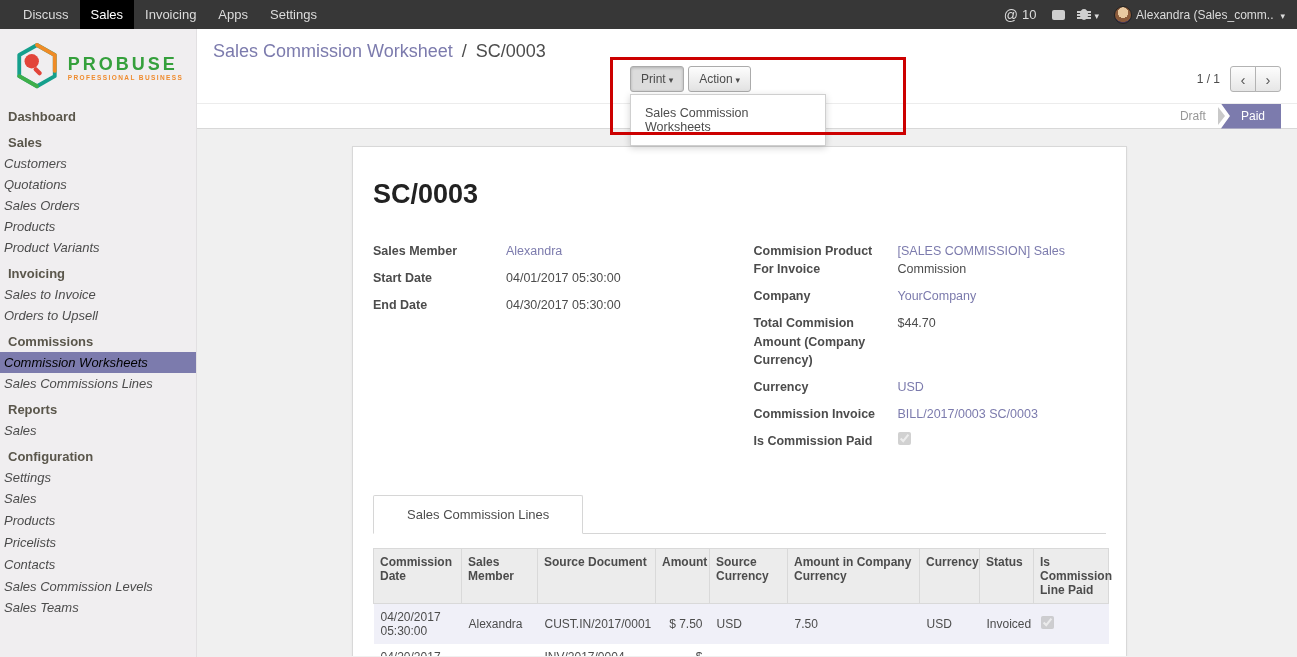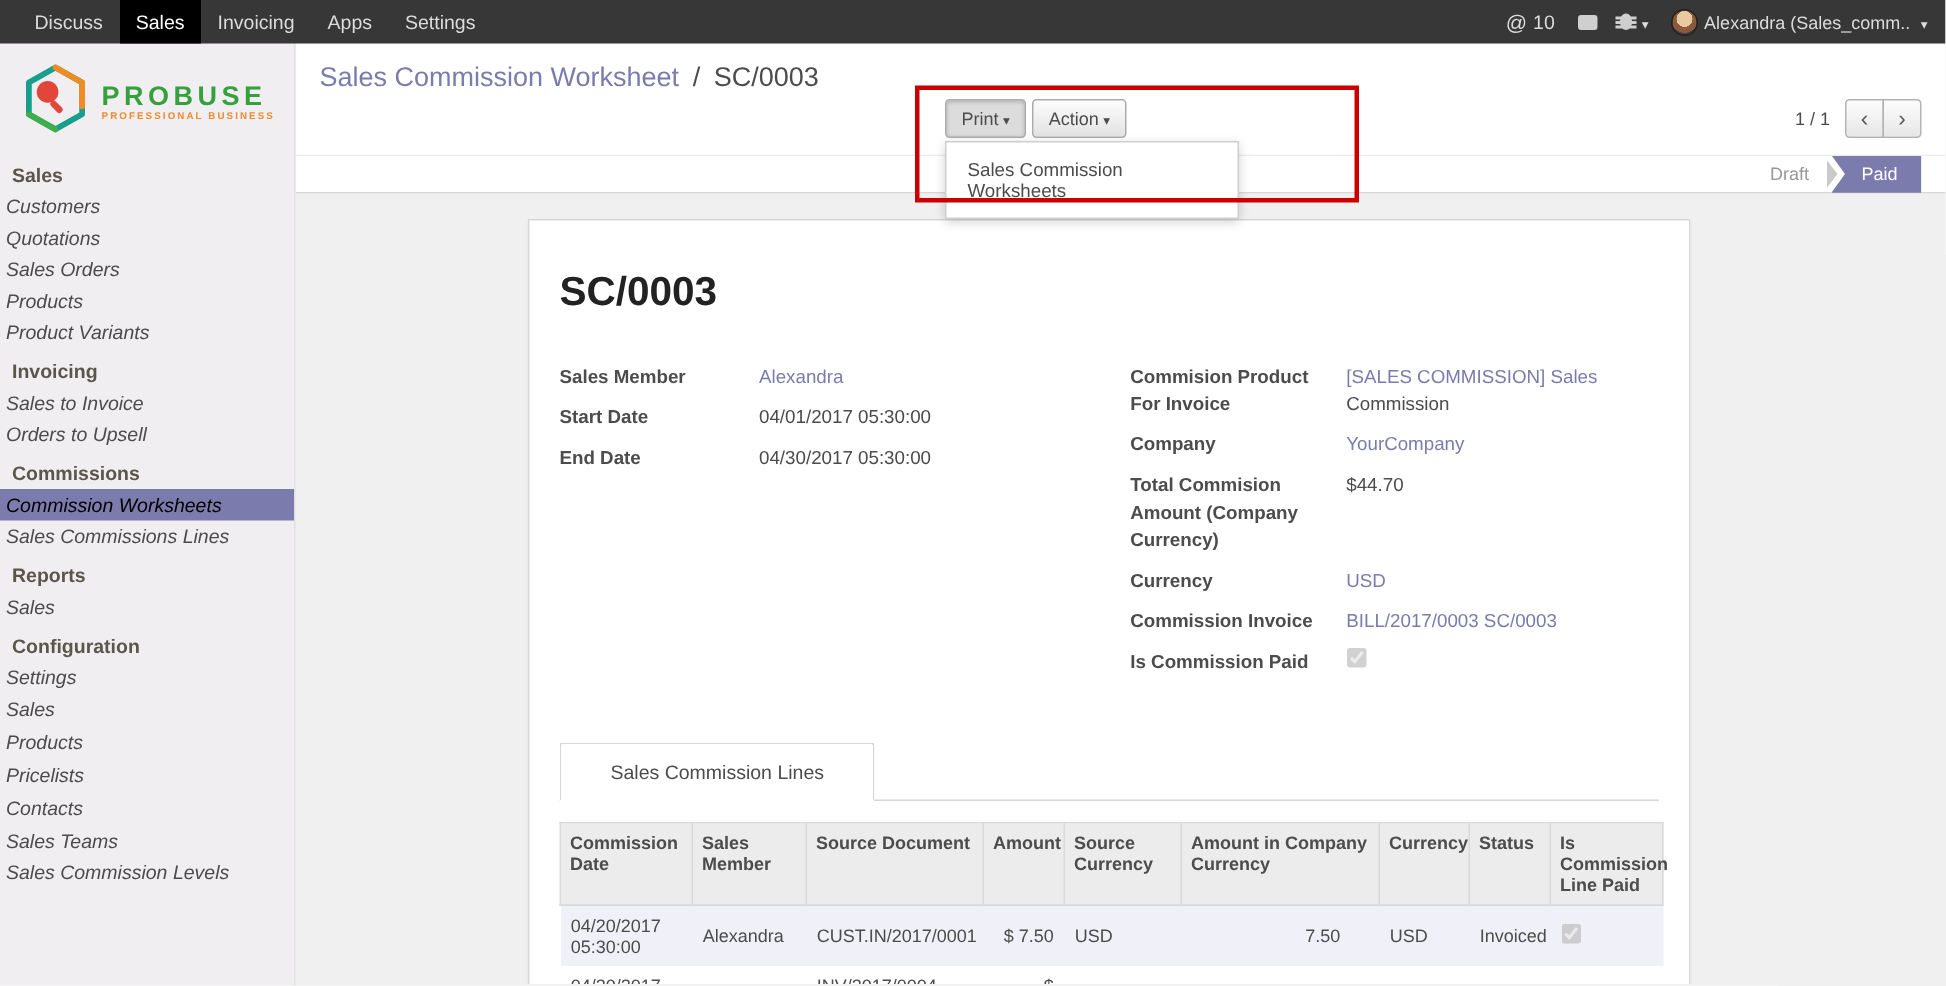--- a/index.html
+++ b/index.html
@@ -76,21 +76,21 @@
   .tabs { margin-top:36px; border-bottom:1px solid #d6d6d6; }
   .tab { display:inline-block; padding:11px 33px; border:1px solid #d6d6d6; border-bottom:1px solid #fff; border-radius:2px 2px 0 0; margin-bottom:-1px; background:#fff; font-size:13px; cursor:pointer; }
 
   table.lines { width:100%; border-collapse:collapse; table-layout:fixed; margin-top:14px; font-size:12px; }
   .lines th { background:#ececec; border:1px solid #d9d9d9; font-weight:bold; text-align:left; padding:6px 6px; vertical-align:top; line-height:14px; color:#4c4c4c; }
   .lines td { padding:6px 7px; vertical-align:middle; line-height:14px; color:#4c4c4c; }
   .lines tbody tr:nth-child(odd) { background:#f0f0f8; }
   .lines tbody tr:nth-child(even) { background:#fff; }
   .lines tbody tr { cursor:pointer; }
   td.num { text-align:right; }
-  td.num-pad { text-align:right; padding-right:26px; }
+  td.num-pad { text-align:left; padding-right:26px; }
 
   .annotation-box { position:absolute; left:610px; top:57px; width:296px; height:78px; border:3px solid #cc0000; z-index:40; pointer-events:none; }
 </style>
 </head>
 <body>
 
 <div class="topbar">
   <div class="menu-item">Discuss</div>
   <div class="menu-item active">Sales</div>
   <div class="menu-item">Invoicing</div>
@@ -124,42 +124,43 @@
       <path d="M13 71 L32 82 L50 92" fill="none" stroke="#3fae49" stroke-width="8" stroke-linecap="round"></path>
       <circle cx="39" cy="40" r="15" fill="#e2453a"></circle>
       <rect x="47" y="51" width="9" height="20" rx="4" transform="rotate(-45 51 61)" fill="#e2453a"></rect>
     </svg>
     <div class="logo-text">
       <div class="logo-title">PROBUSE</div>
       <div class="logo-sub">PROFESSIONAL BUSINESS</div>
     </div>
   </div>
   <nav class="side-nav">
+    <div class="side-header">Dashboard</div>
     <div class="side-header">Sales</div>
     <div class="side-item">Customers</div>
     <div class="side-item">Quotations</div>
     <div class="side-item">Sales Orders</div>
     <div class="side-item">Products</div>
     <div class="side-item">Product Variants</div>
     <div class="side-header">Invoicing</div>
     <div class="side-item">Sales to Invoice</div>
     <div class="side-item">Orders to Upsell</div>
     <div class="side-header">Commissions</div>
     <div class="side-item selected">Commission Worksheets</div>
     <div class="side-item">Sales Commissions Lines</div>
     <div class="side-header">Reports</div>
     <div class="side-item">Sales</div>
     <div class="side-header">Configuration</div>
     <div class="side-item">Settings</div>
     <div class="side-item"><span class="i-tri"></span><span>Sales</span></div>
     <div class="side-item"><span class="i-tri"></span><span>Products</span></div>
     <div class="side-item"><span class="i-tri"></span><span>Pricelists</span></div>
     <div class="side-item"><span class="i-tri"></span><span>Contacts</span></div>
+    <div class="side-item">Sales Commission Levels</div>
     <div class="side-item">Sales Teams</div>
-    <div class="side-item">Sales Commission Levels</div>
   </nav>
 </aside>
 
 <div class="main">
 
   <div class="control-panel">
     <div class="breadcrumb">
       <span class="bc-link">Sales Commission Worksheet</span>
       <span class="bc-sep">/</span>
       <span class="bc-current">SC/0003</span>

